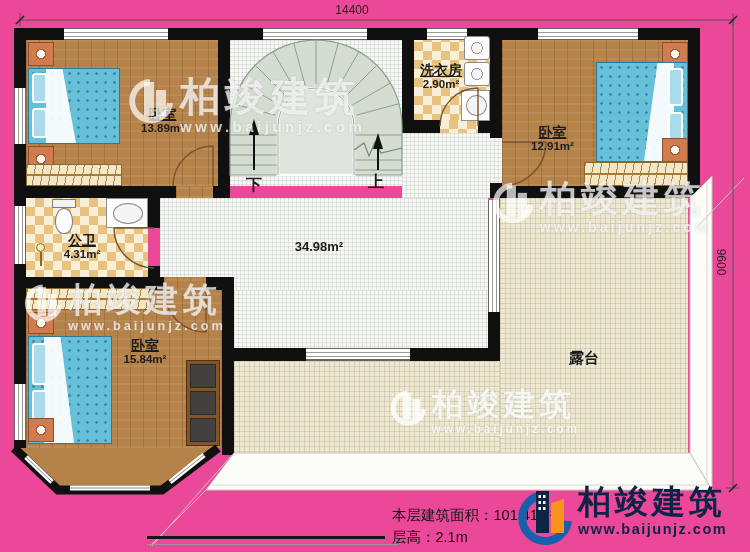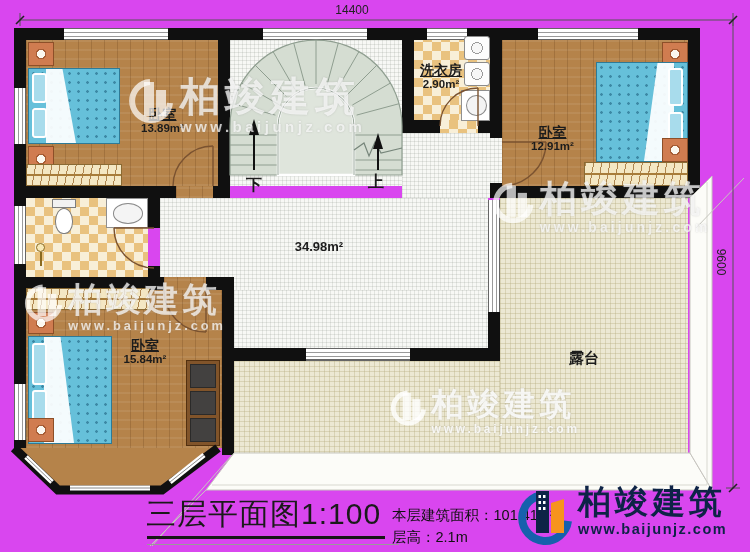--- a/index.html
+++ b/index.html
@@ -1,17 +1,17 @@
 <!DOCTYPE html>
 <html><head>
 <meta charset="utf-8">
 <style>
   html,body{margin:0;padding:0;background:#ffffff;}
   body{font-family:"Liberation Sans", sans-serif;}
-  #plan{position:relative;width:750px;height:552px;background:#d946ef;overflow:hidden;}
+  #plan{position:relative;width:750px;height:552px;background:#ec4899;overflow:hidden;}
   
   .wall{position:absolute;background:#101010;}
   
   .win-h{position:absolute;background:linear-gradient(to bottom,#666 0 1px,#fff 1px 4px,#9a9a9a 4px 5px,#fff 5px 8px,#9a9a9a 8px 9px,#fff 9px 11px,#666 11px 100%);}
   .win-v{position:absolute;background:linear-gradient(to right,#666 0 1px,#fff 1px 4px,#9a9a9a 4px 5px,#fff 5px 8px,#9a9a9a 8px 9px,#fff 9px 11px,#666 11px 100%);}
   
   .wood{position:absolute;background-color:#b5834a;
     background-image:repeating-linear-gradient(90deg,rgba(70,35,5,.18) 0 1px,transparent 1px 13px),
                      repeating-linear-gradient(0deg,rgba(255,255,255,.07) 0 2px,transparent 2px 9px);}
   .tile{position:absolute;background:repeating-conic-gradient(#e9c27f 0 25%,#f8efd8 0 50%) 0 0/18px 18px;}
@@ -244,20 +244,24 @@
     <div class="rarea">13.89m²</div>
   </div>
   <div class="rlabel" style="left:410px;top:62px;width:62px;">
     <div class="rname">洗衣房</div>
     <div class="rarea">2.90m²</div>
   </div>
   <div class="rlabel" style="left:510px;top:124px;width:85px;">
     <div class="rname">卧室</div>
     <div class="rarea">12.91m²</div>
   </div>
+  <div class="rlabel" style="left:42px;top:232px;width:80px;">
+    <div class="rname">公卫</div>
+    <div class="rarea">4.31m²</div>
+  </div>
   <div class="rlabel" style="left:100px;top:337px;width:90px;">
     <div class="rname">卧室</div>
     <div class="rarea">15.84m²</div>
   </div>
   <div class="rlabel" style="left:279px;top:240px;width:80px;">
     <div class="rarea" style="font-size:13px;">34.98m²</div>
   </div>
   <div class="biglabel" style="left:544px;top:349px;width:80px;">露台</div>
   <div class="biglabel" style="left:240px;top:175px;width:28px;font-size:16px;">下</div>
   <div class="biglabel" style="left:362px;top:172px;width:28px;font-size:16px;">上</div>
@@ -300,21 +304,20 @@
       <path d="M22,6 A19,19 0 1 0 42,27" fill="none" stroke="rgba(255,255,255,.8)" stroke-width="6"></path>
       <rect x="16" y="6" width="10" height="34" fill="rgba(255,255,255,.8)"></rect>
       <rect x="28" y="14" width="10" height="26" fill="rgba(255,255,255,.8)"></rect>
     </svg>
     <div class="wm-txt">
       <div class="wm-name">柏竣建筑</div>
       <div class="wm-url">www.baijunjz.com</div>
     </div>
   </div>
 
-  <div class="tb-title">三层平面图1:100</div>
   <div class="tb-u1"></div>
   <div class="tb-u2"></div>
   <div class="tb-line" style="left:392px;top:506px;">
     <span>本层建筑面积：</span><span>101.41m²</span>
   </div>
   <div class="tb-line" style="left:392px;top:528px;">
     <span>层高：</span><span>2.1m</span>
   </div>
 
   <div class="logo">

